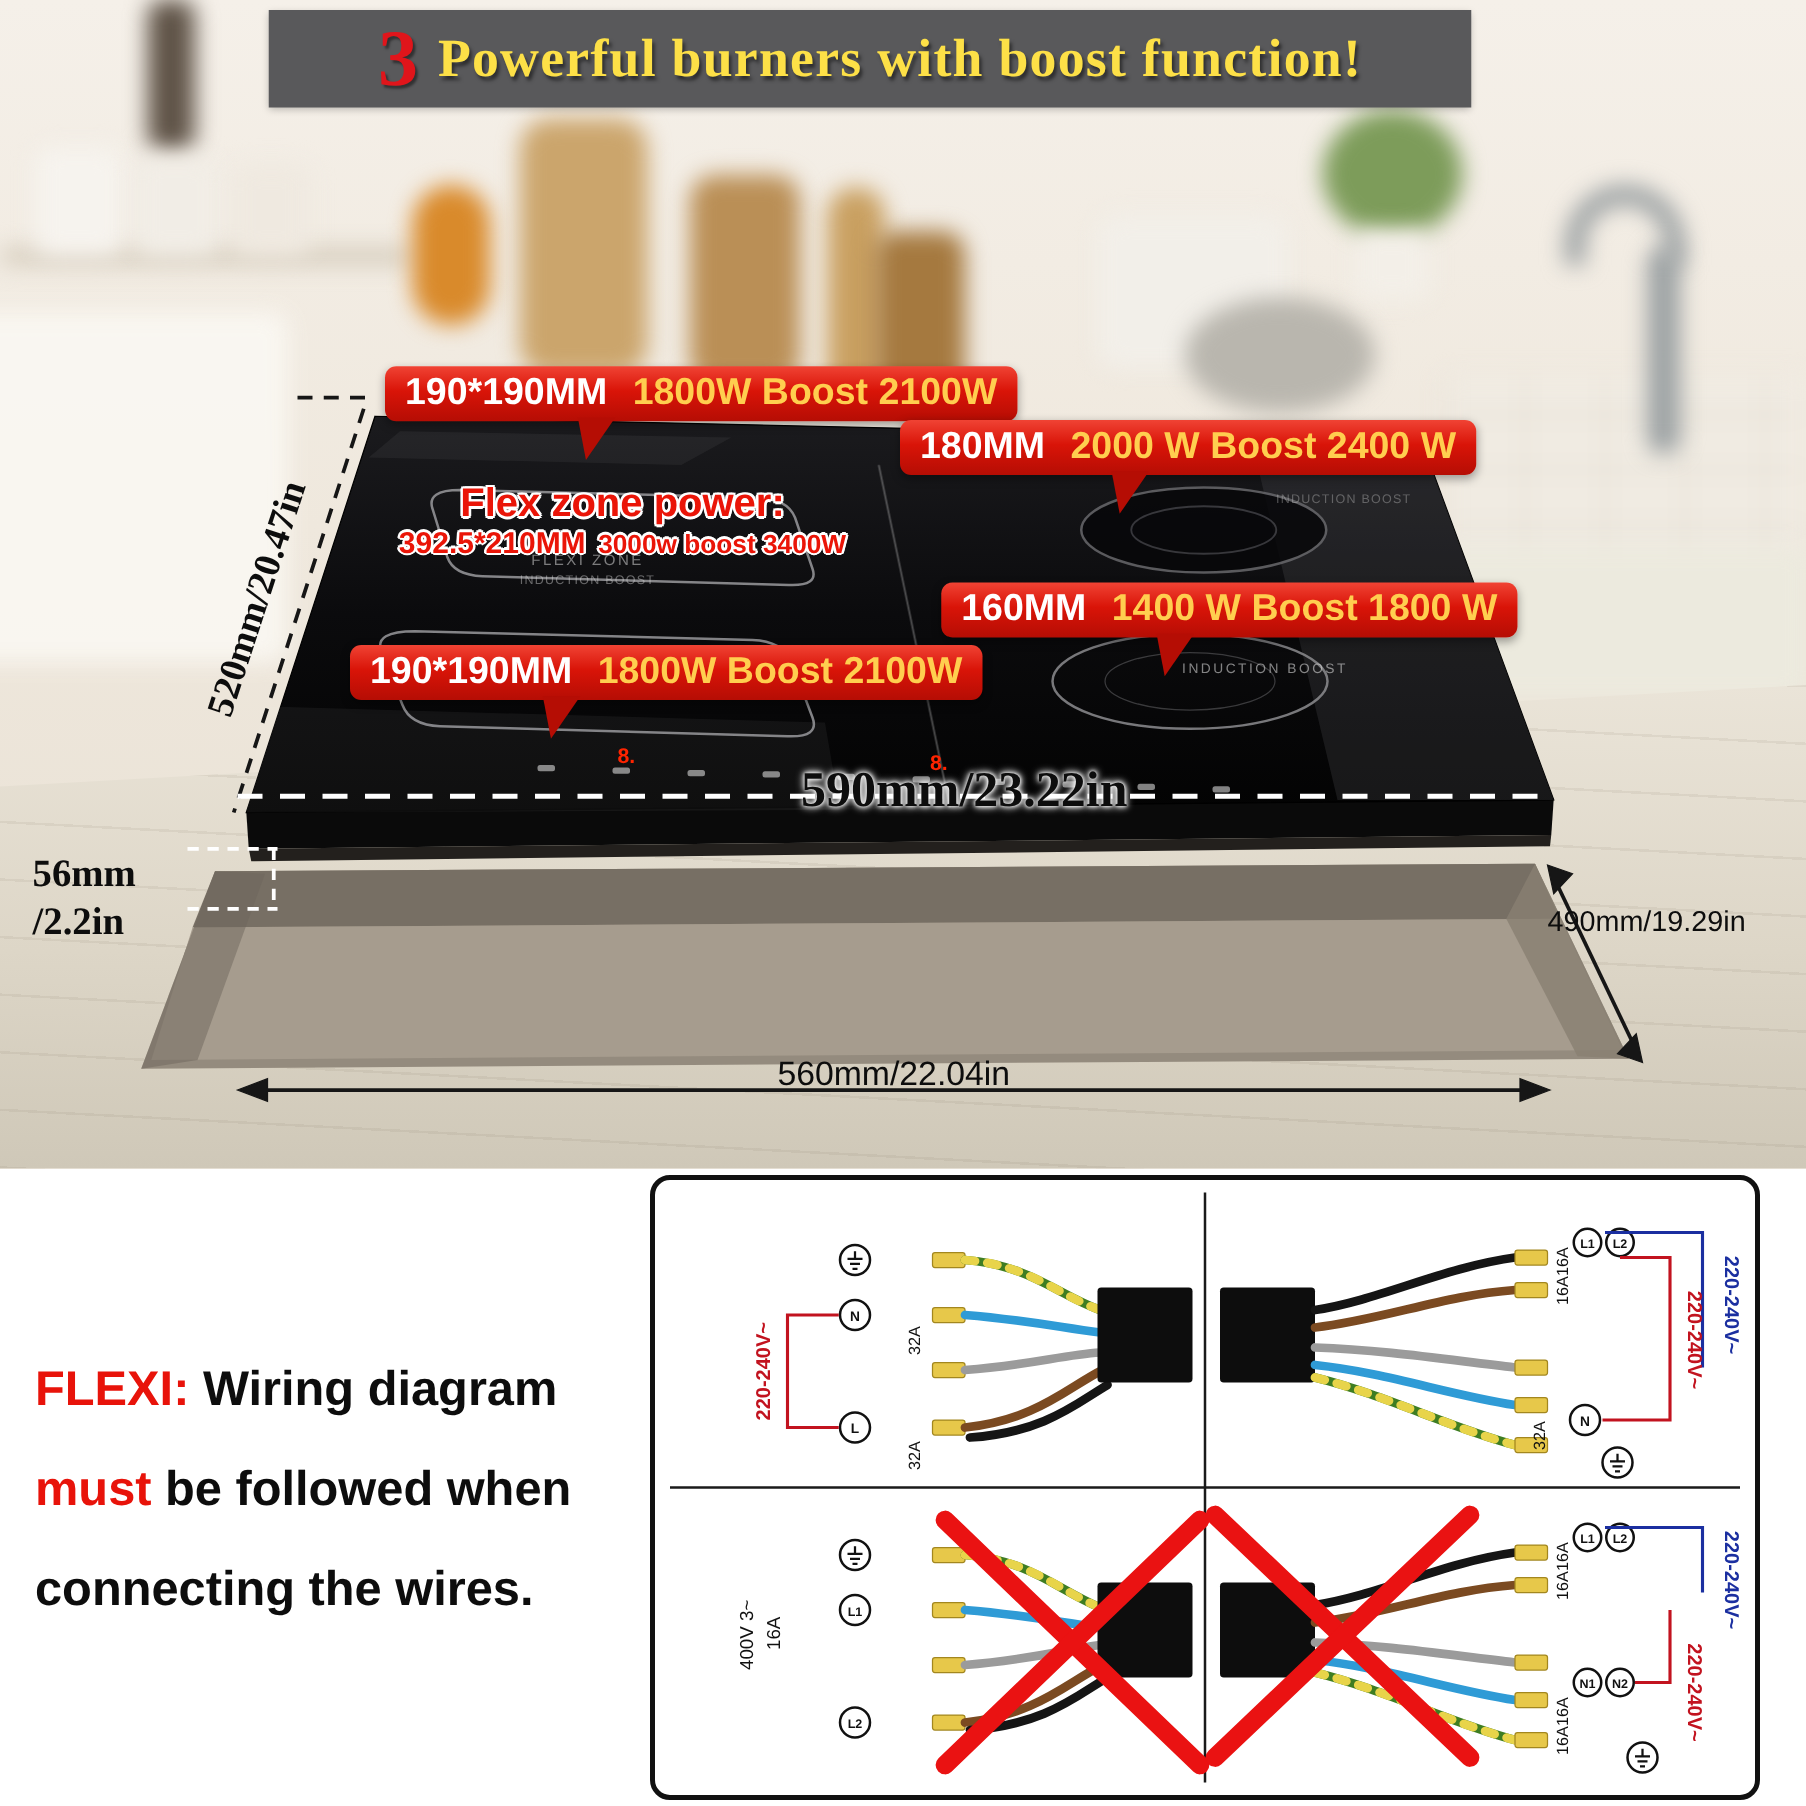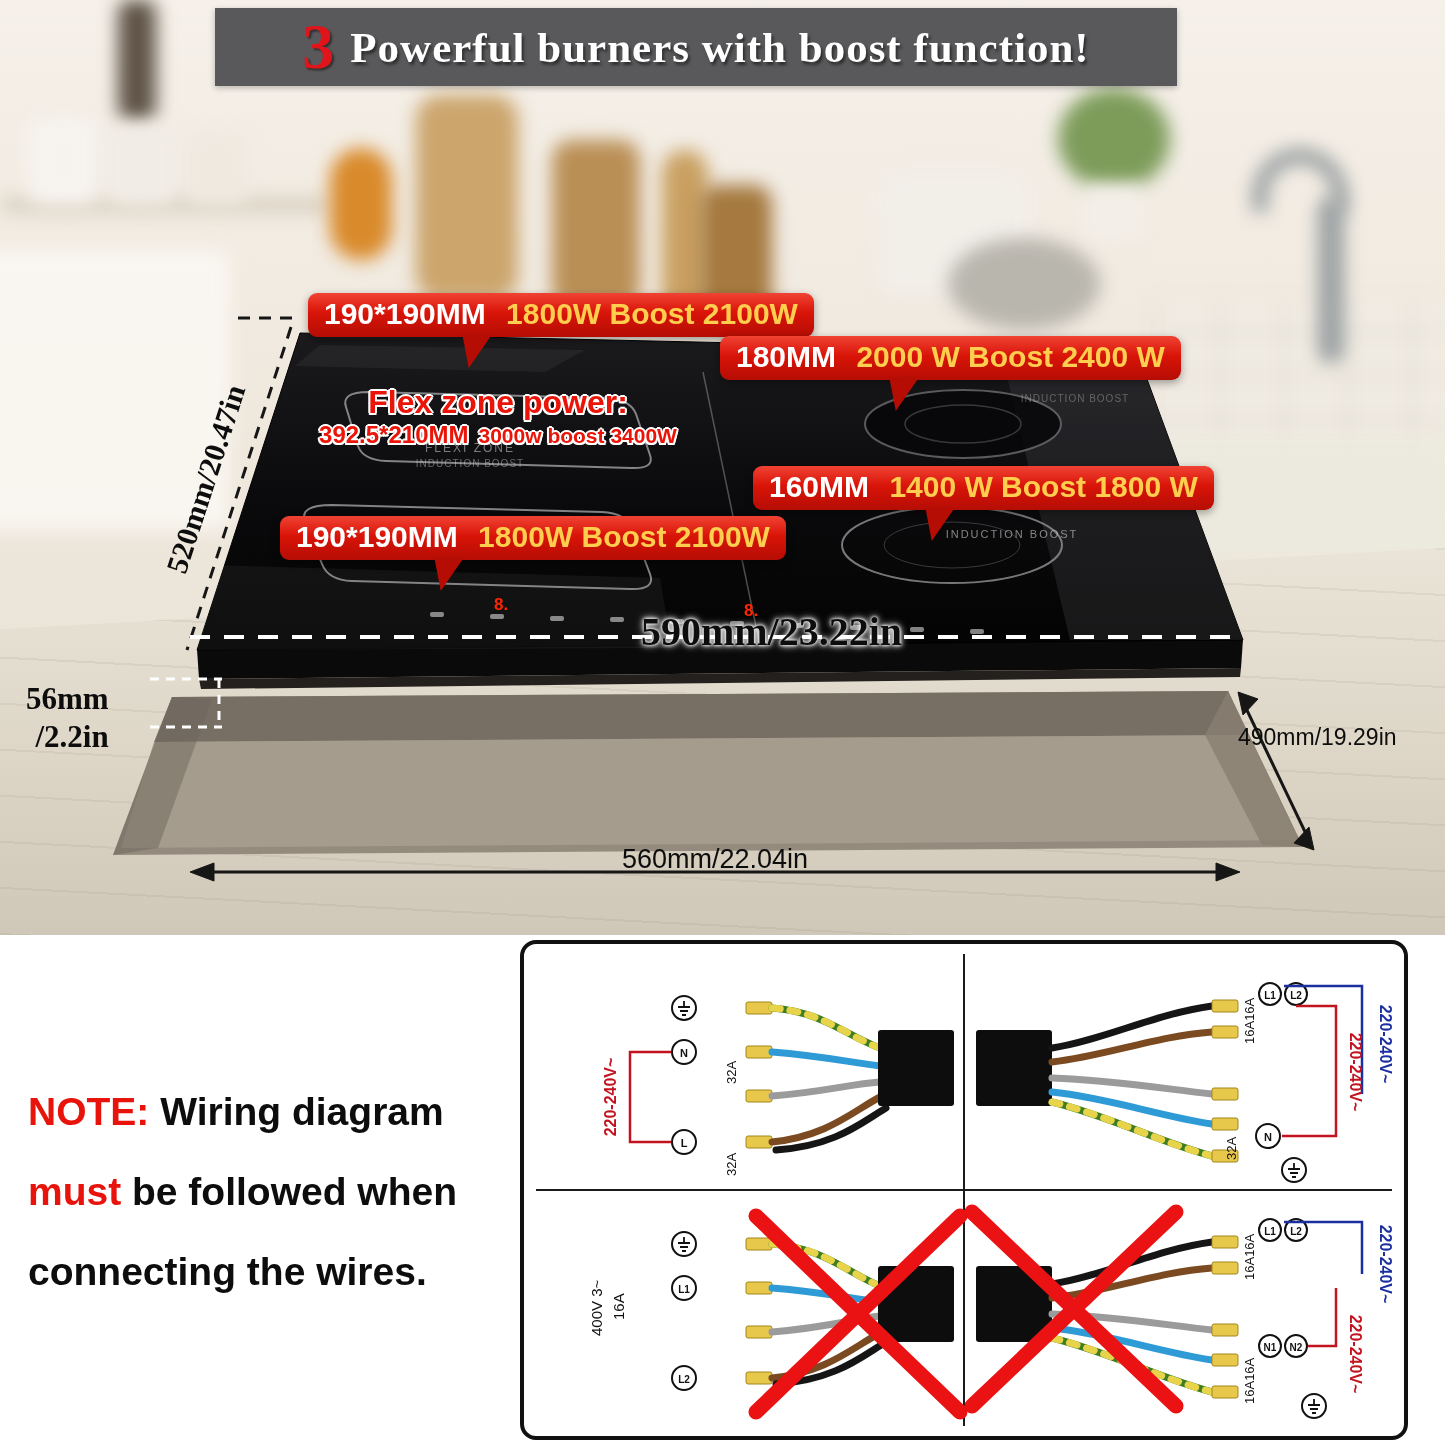--- a/index.html
+++ b/index.html
@@ -17,21 +17,21 @@
                linear-gradient(180deg,#eae4d8 0%,#ddd6c7 55%,#cfc8b8 100%);
              clip-path:polygon(0 21%, 100% 0%, 100% 100%, 0% 100%); }
   #scene { position:absolute; left:0; top:0; width:1445px; height:935px; z-index:4; }
   svg text { font-family:"Liberation Sans",sans-serif; }
 
   
   #banner { position:absolute; left:215px; top:8px; width:962px; height:78px; z-index:8;
             background:#59595b; display:flex; align-items:center; justify-content:center; gap:16px;
             box-shadow:0 2px 6px rgba(0,0,0,.25); }
   #banner .num { color:#e0151b; font:700 64px "Liberation Serif",serif; line-height:1; text-shadow:2px 2px 2px rgba(0,0,0,.45); }
-  #banner .ttl { color:#ffffff; font:700 43px "Liberation Serif",serif; letter-spacing:1px; text-shadow:2px 3px 3px rgba(0,0,0,.5);text-align:center; }
+  #banner .ttl { color:#fde047; font:700 43px "Liberation Serif",serif; letter-spacing:1px; text-shadow:2px 3px 3px rgba(0,0,0,.5);text-align:center; }
 
   
   .callout { position:absolute; z-index:7; background:linear-gradient(180deg,#f04334,#d91408 45%,#b50d04);
              border-radius:9px; padding:4px 16px 6px; white-space:nowrap; font-weight:700; font-size:30px;
              box-shadow:0 3px 8px rgba(0,0,0,.35); }
   .callout .c-size { color:#fff; }
   .callout .c-power { color:#ffce4f; margin-left:12px; }
   .callout .tail { position:absolute; top:calc(100% - 3px); width:0; height:0;
                    border-left:15px solid transparent; border-right:15px solid transparent;
                    border-top:34px solid #b50d04; transform:skewX(-14deg); }
@@ -43,21 +43,21 @@
              1.5px 1.5px 0 #fff,-1.5px -1.5px 0 #fff,1.5px -1.5px 0 #fff,-1.5px 1.5px 0 #fff; }
   #flexwrap .f1 { font-size:32px; }
   #flexwrap .f2s { font-size:24px; margin-right:10px; }
   #flexwrap .f2p { font-size:21px; }
 
   
   .dim { position:absolute; z-index:6; color:#0d0d0d; font-family:"Liberation Serif",serif; font-weight:700; }
   #dim-520 { left:88px; top:462px; width:236px; text-align:center; font-size:30px; transform:rotate(-72deg); }
   #dim-590 { left:492px; top:608px; width:410px; text-align:right; font-size:40px;
              text-shadow:0 0 5px #fff,0 0 8px #fff,0 0 3px #fff; }
-  #dim-56 { left:26px; top:680px; font-size:31px; line-height:38px;text-align:right; }
+  #dim-56 { left:26px; top:680px; font-size:31px; line-height:38px; }
   #dim-490 { left:1238px; top:724px; font-family:"Liberation Sans",sans-serif; font-weight:400; font-size:23px; }
   #dim-560 { left:505px; top:844px; width:420px; text-align:center; font-family:"Liberation Sans",sans-serif; font-weight:400; font-size:27px; }
 
   
   #note { position:absolute; left:28px; top:1072px; width:500px; z-index:3;
           font-size:39px; font-weight:700; color:#0d0d0d; line-height:80px; }
   #note .red { color:#e8130a; }
 
   
   #wirebox { position:absolute; left:520px; top:940px; width:888px; height:500px;
@@ -211,21 +211,21 @@
   <div class="dim" id="dim-520">520mm/20.47in</div>
   <div class="dim" id="dim-590">590mm/23.22in</div>
   <div class="dim" id="dim-56">
     <div>56mm</div>
     <div>/2.2in</div>
   </div>
   <div class="dim" id="dim-490">490mm/19.29in</div>
   <div class="dim" id="dim-560">560mm/22.04in</div>
 
   <div id="note">
-    <div><span class="red">NOTE:</span><span> Wiring diagram</span></div>
+    <div><span class="red">FLEXI:</span><span> Wiring diagram</span></div>
     <div><span class="red">must</span><span> be followed when</span></div>
     <div>connecting the wires.</div>
   </div>
 
   <div id="wirebox">
     <svg id="wiresvg" viewBox="0 0 880 492">
       <defs>
         <g id="earthsym">
           <circle r="12" fill="#fff" stroke="#111" stroke-width="2"></circle>
           <path d="M0,-7 L0,-1 M-6,-1 L6,-1 M-4,3 L4,3 M-2,7 L2,7" stroke="#111" stroke-width="1.8" fill="none"></path>

